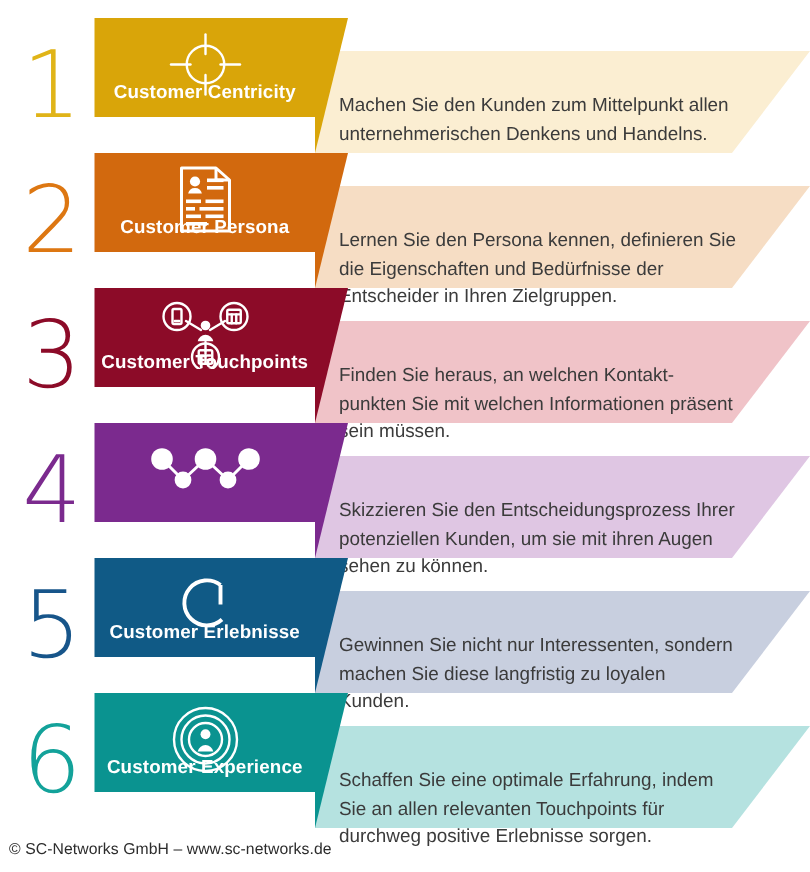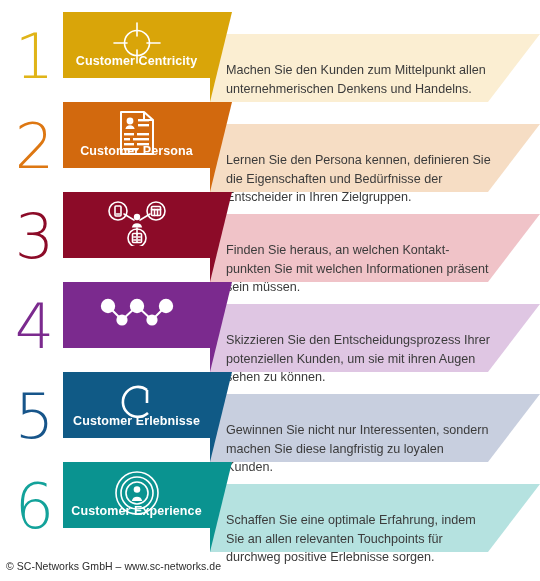--- a/index.html
+++ b/index.html
@@ -231,20 +231,21 @@
             <line x1="51.5" y1="9.6" x2="51.5" y2="15.5" stroke="#ffffff" fill="none" stroke-width="1.6" stroke-linecap="round" stroke-linejoin="round"></line>
             <circle cx="31" cy="38" r="9" stroke="#ffffff" fill="none" stroke-width="1.6" stroke-linecap="round" stroke-linejoin="round"></circle>
             <rect x="26.5" y="33.5" width="9" height="9" rx="1" stroke="#ffffff" fill="none" stroke-width="1.6" stroke-linecap="round" stroke-linejoin="round"></rect>
             <line x1="31" y1="34.5" x2="31" y2="42" stroke="#ffffff" fill="none" stroke-width="1.6" stroke-linecap="round" stroke-linejoin="round"></line>
             <line x1="27.8" y1="37" x2="29.8" y2="37" stroke="#ffffff" fill="none" stroke-width="1.6" stroke-linecap="round" stroke-linejoin="round"></line>
             <line x1="32.2" y1="37" x2="34.2" y2="37" stroke="#ffffff" fill="none" stroke-width="1.6" stroke-linecap="round" stroke-linejoin="round"></line>
             <line x1="27.8" y1="40" x2="29.8" y2="40" stroke="#ffffff" fill="none" stroke-width="1.6" stroke-linecap="round" stroke-linejoin="round"></line>
             <line x1="32.2" y1="40" x2="34.2" y2="40" stroke="#ffffff" fill="none" stroke-width="1.6" stroke-linecap="round" stroke-linejoin="round"></line>
           </svg>
         </div>
+        <div class="tile-label">Customer Touchpoints</div>
       </div>
     </div>
     <div class="step" style="top: 282px;">
       <div class="banner">
         <svg class="banner-bg" viewBox="0 0 330 68" preserveAspectRatio="none">
           <polygon points="0,0 330,0 278,68 0,68" fill="#dfc6e3"></polygon>
         </svg>
         <div class="banner-text">Skizzieren Sie den Entscheidungsprozess Ihrer potenziellen Kunden, um sie mit ihren Augen sehen zu können.</div>
       </div>
       <div class="step-number" style="color: rgb(123, 42, 142);">4</div>

